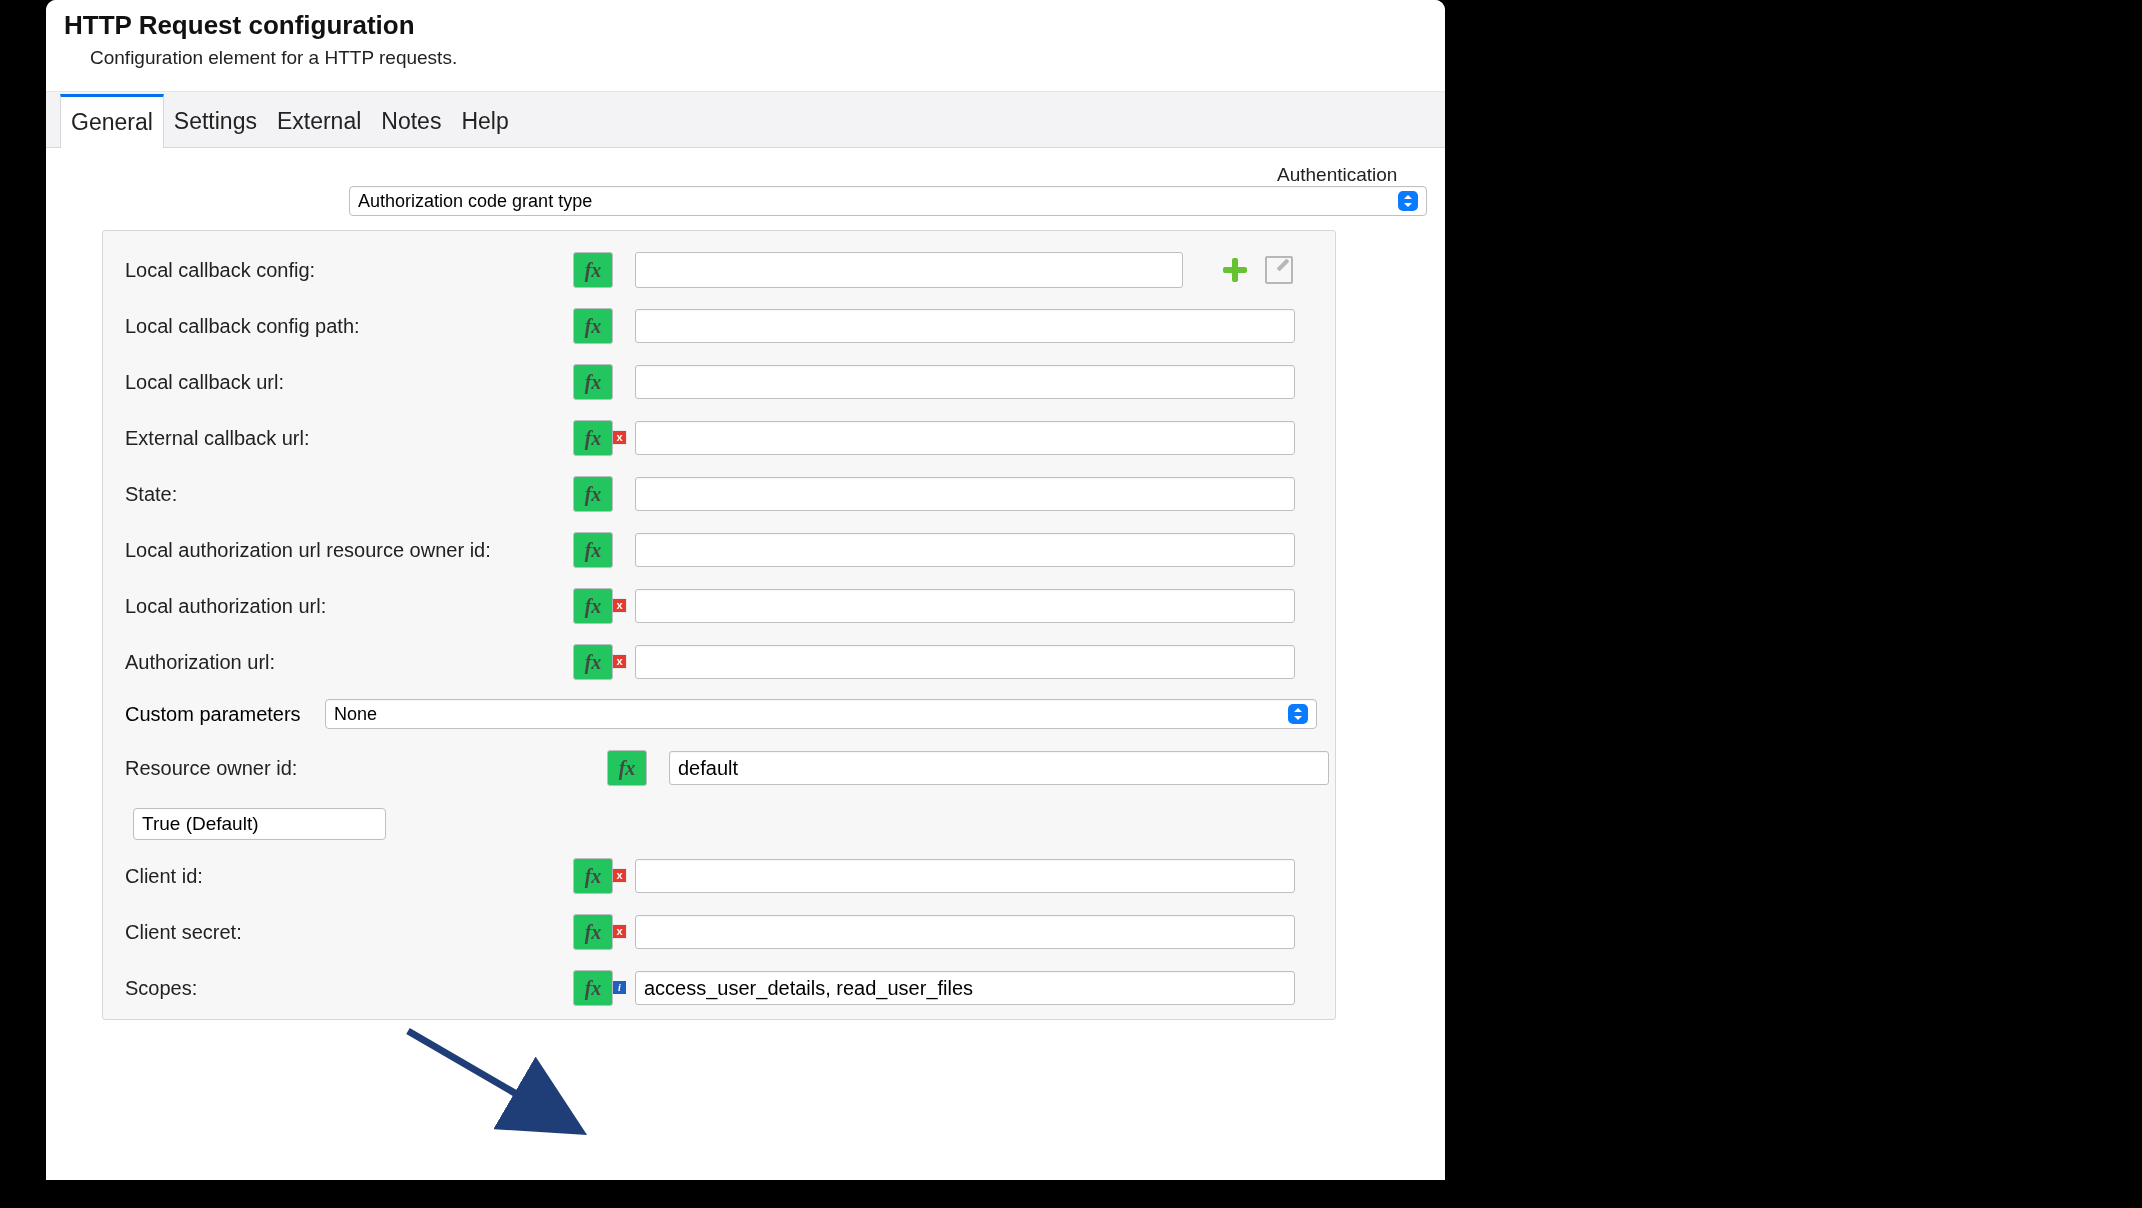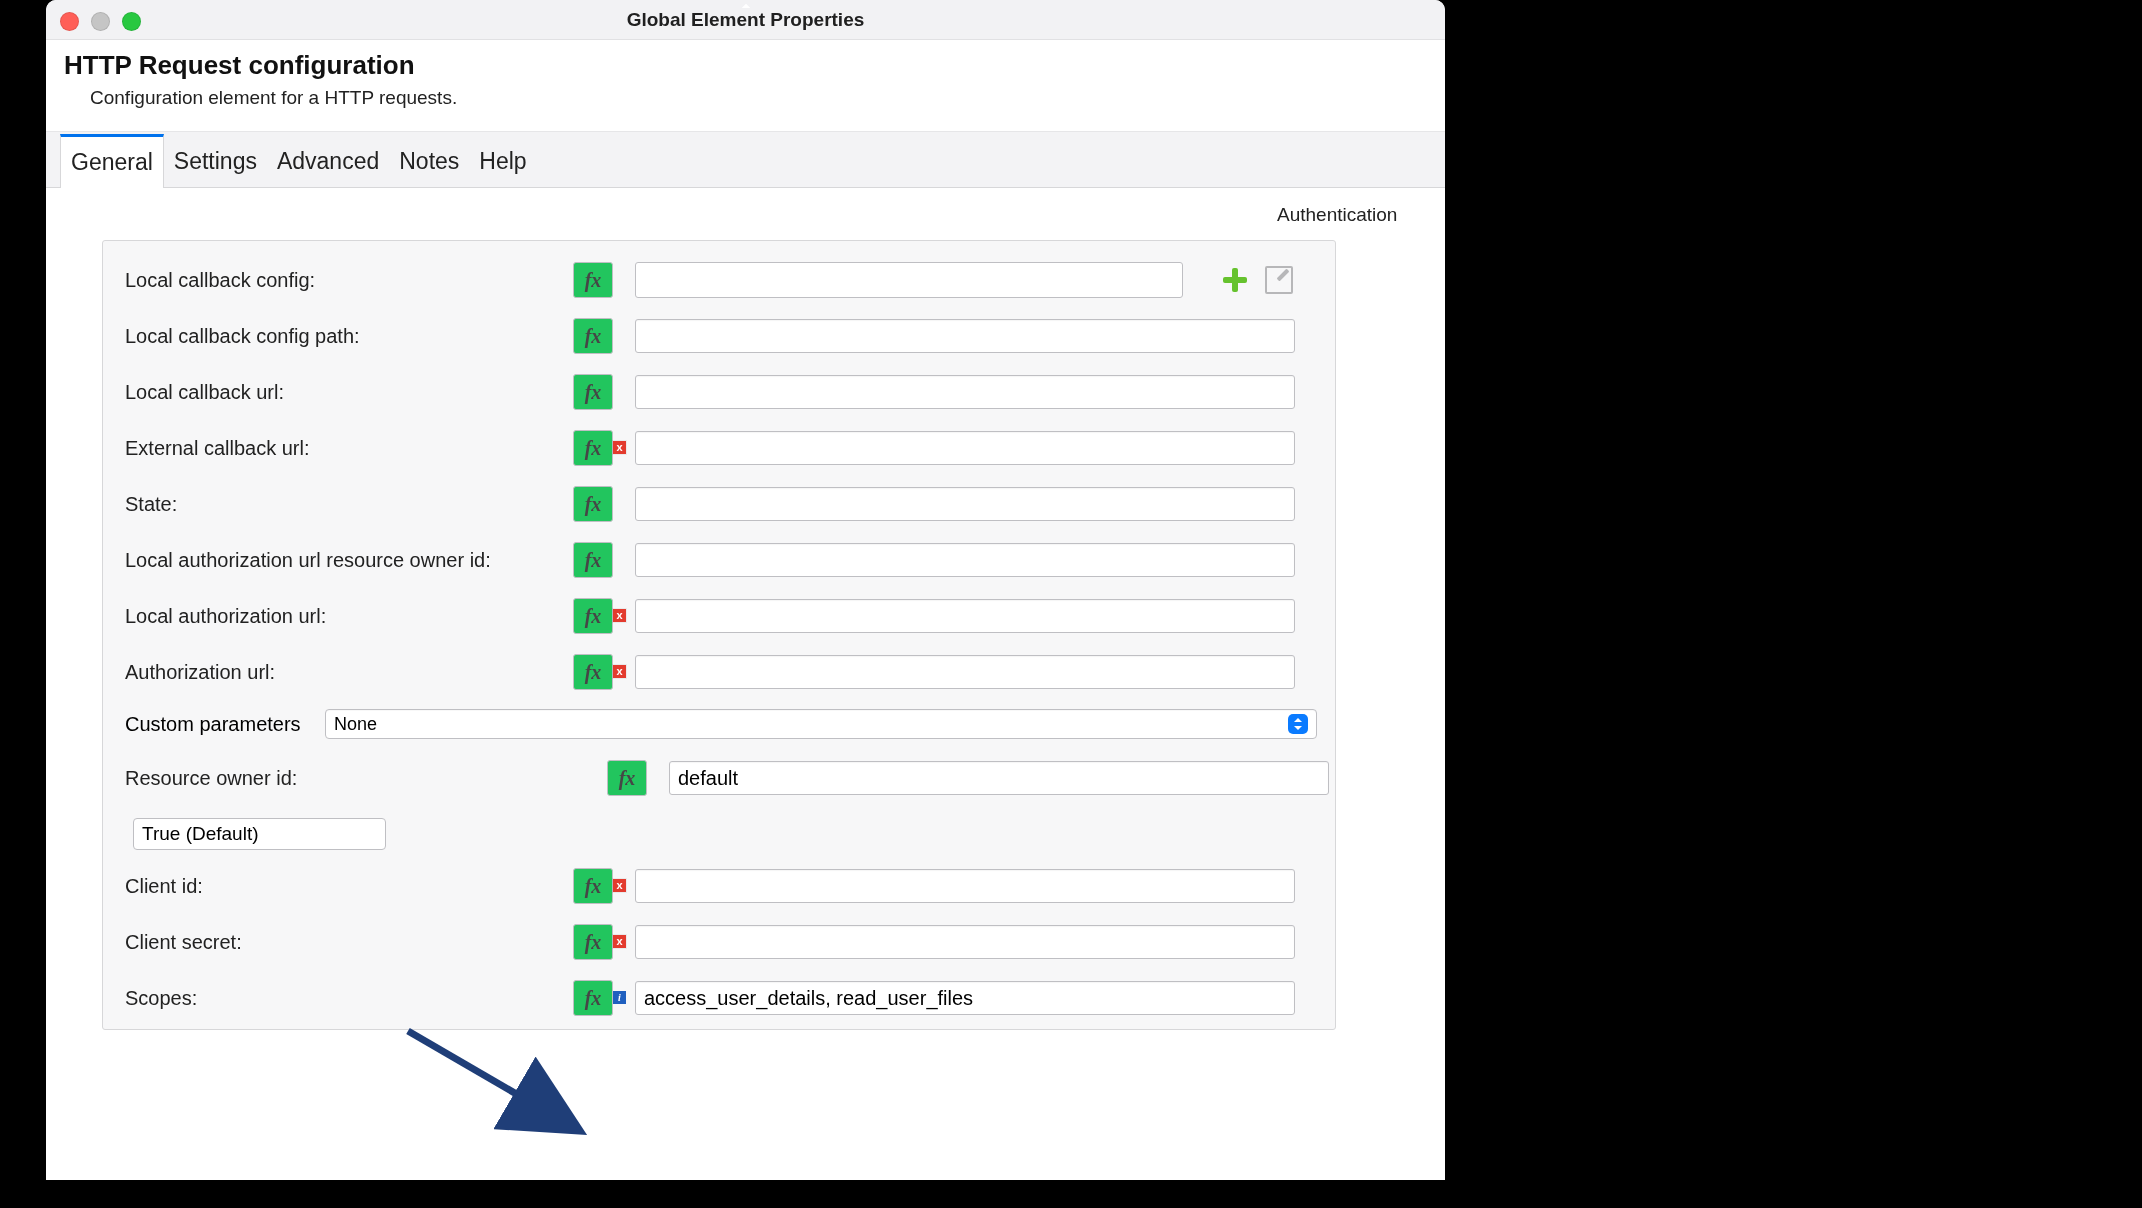--- a/index.html
+++ b/index.html
@@ -171,46 +171,42 @@
   .cp-label { width:200px; flex-shrink:0; font-size:20px; }
 
   .arrow-svg { position:absolute; left:354px; top:1023px; pointer-events:none; }
   .select.auth { width:1060px; flex:none; margin-left:10px; }
   .select.cp { flex:1; }
 </style>
 </head>
 <body>
 
 <div class="window">
-  <div class="titlebar">
-    <div class="traffic">
-      <span class="tl-red"></span>
-      <span class="tl-yell"></span>
-      <span class="tl-green"></span>
-    </div>
-    <div class="title">Global Element Properties</div>
-  </div>
 
   <div class="header">
     <h1>HTTP Request configuration</h1>
     <p>Configuration element for a HTTP requests.</p>
   </div>
 
   <div class="tabbar">
     <div class="tab active">General</div>
     <div class="tab">Settings</div>
-    <div class="tab">Advanced</div>
+    <div class="tab">External</div>
     <div class="tab">Notes</div>
     <div class="tab">Help</div>
   </div>
 
   <div class="pane">
 
     <div class="row auth-row">
       <div class="auth-label">Authentication</div>
+      <div class="select auth">
+        <span>Authorization code grant type</span>
+        <span class="updown"></span>
+      </div>
     </div>
 
     <div class="groupbox">
 
       <div class="form-row">
         <div class="form-label">Local callback config:</div>
         <div class="fx">
             <span>fx</span>
           </div>
         <div class="marker-slot"></div>

